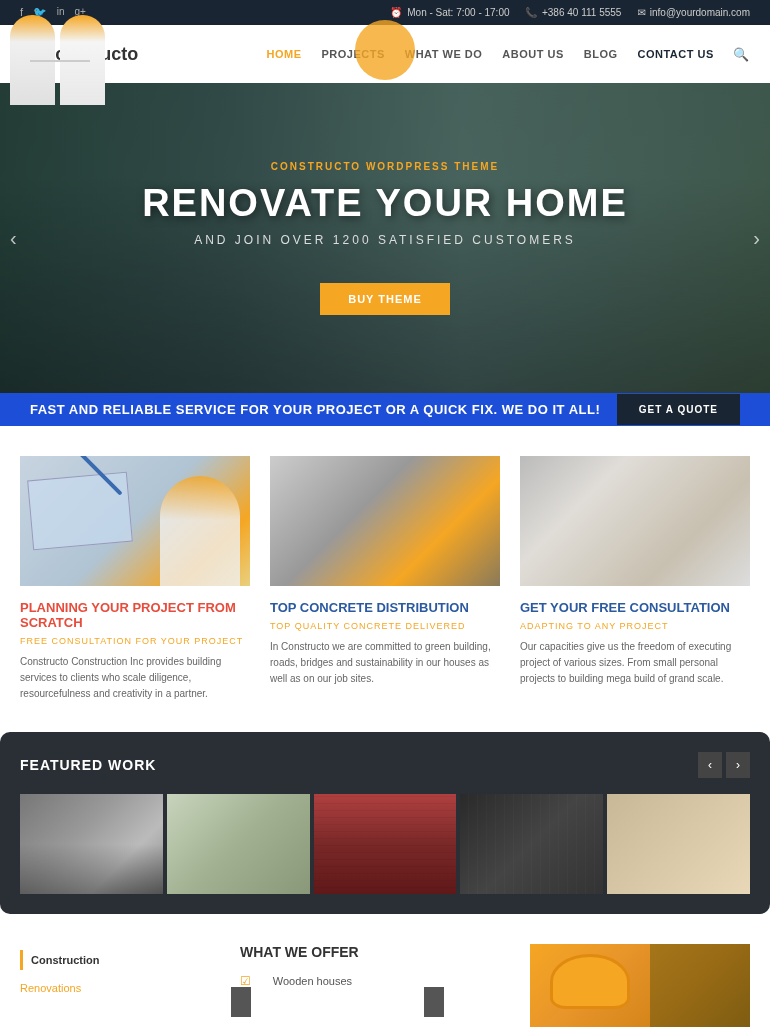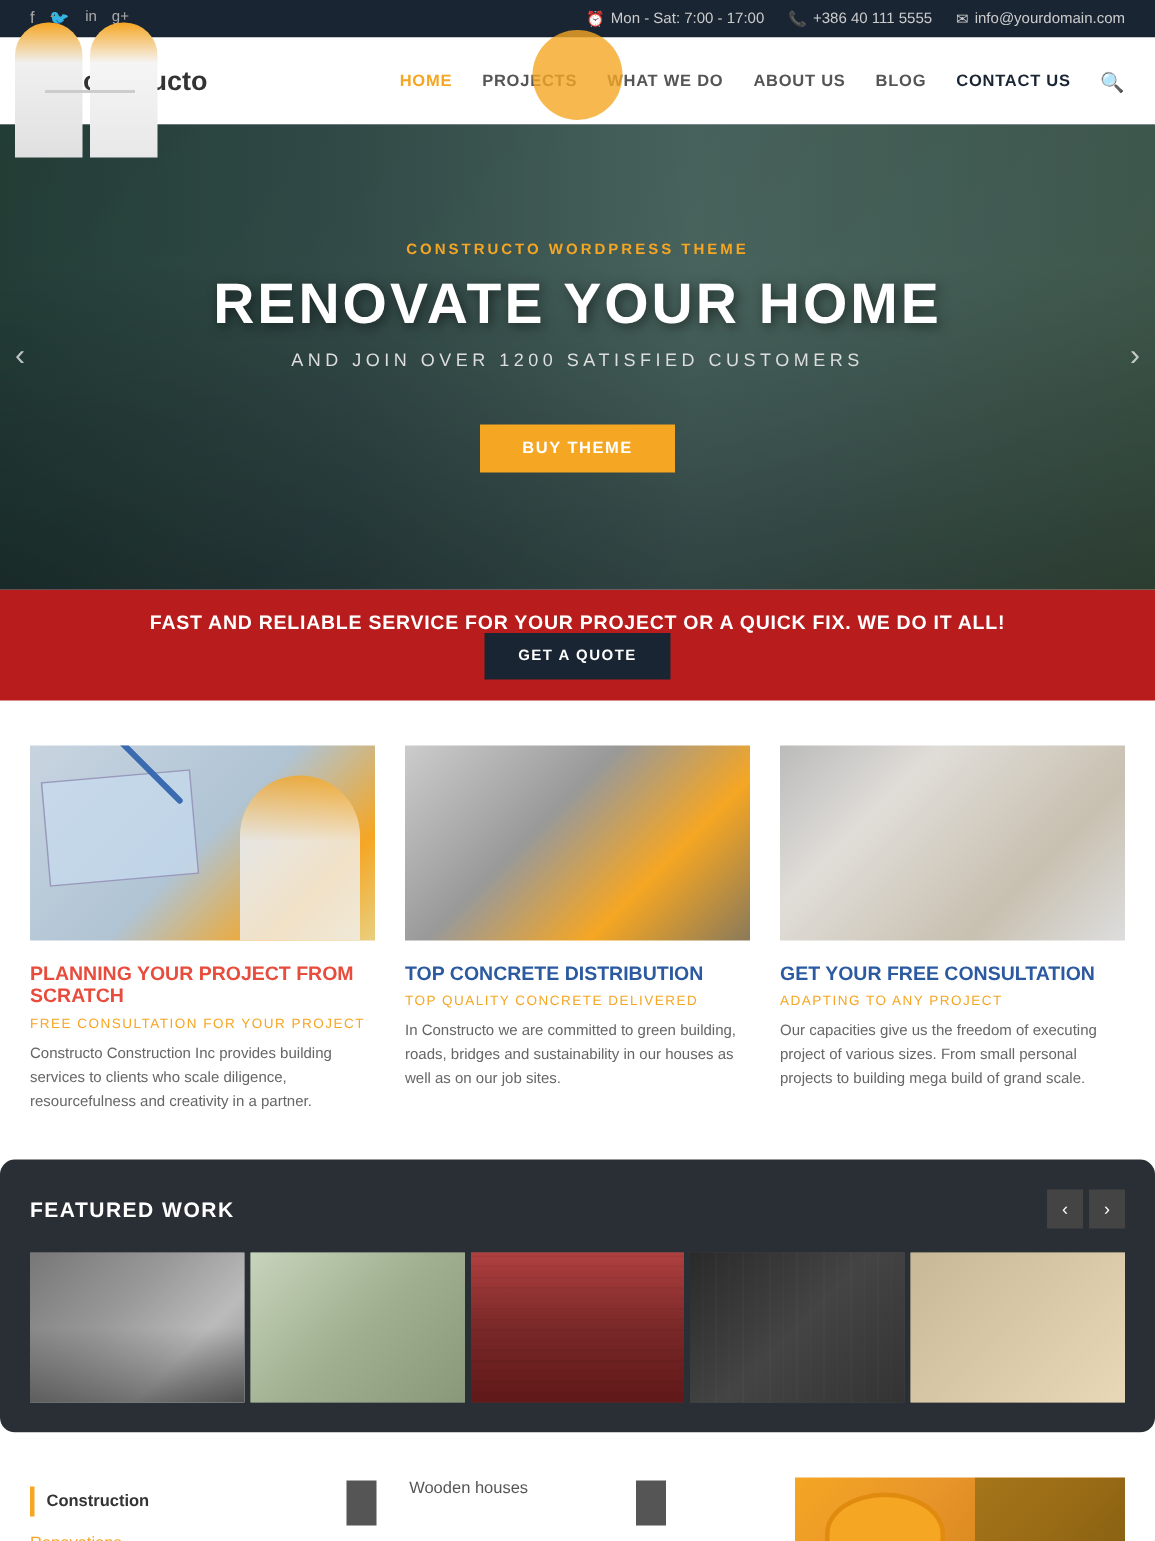--- a/index.html
+++ b/index.html
@@ -66,26 +66,25 @@
     .hero-sub { color: #f5a623; font-size: 10px; font-weight: 600; letter-spacing: 2px; text-transform: uppercase; margin-bottom: 10px; }
     .hero-title { color: #fff; font-size: 38px; font-weight: 900; text-transform: uppercase; letter-spacing: 2px; margin-bottom: 8px; text-shadow: 2px 2px 8px rgba(0,0,0,0.5); }
     .hero-desc { color: #ddd; font-size: 12px; letter-spacing: 3px; text-transform: uppercase; margin-bottom: 36px; }
     .hero-btn { background: #f5a623; color: #fff; border: none; padding: 10px 28px; font-size: 11px; font-weight: 700; text-transform: uppercase; letter-spacing: 1px; cursor: pointer; }
     .hero-arrow { position: absolute; top: 50%; transform: translateY(-50%); color: #fff; font-size: 20px; cursor: pointer; z-index: 3; opacity: 0.7; }
     .hero-arrow-left { left: 10px; }
     .hero-arrow-right { right: 10px; }
 
     
     .banner {
-      background: #b91c1c;
-      padding: 14px 30px;
+      background: #1d4ed8;
+      padding: 1px 30px;
       display: flex;
       justify-content: space-between;
       align-items: center;
-      flex-direction: column;
     }
     .banner-text { color: #fff; font-size: 13px; font-weight: 700; text-transform: uppercase; letter-spacing: 0.5px; }
     .banner-btn { background: #1a2533; color: #fff; padding: 10px 22px; font-size: 10px; font-weight: 700; text-transform: uppercase; letter-spacing: 1px; cursor: pointer; border: none; white-space: nowrap; }
 
     
     .services { padding: 30px 20px; display: flex; gap: 20px; }
     .service-col { flex: 1; }
     .service-img {
       width: 100%;
       height: 130px;
@@ -295,20 +294,21 @@
     <div class="bottom-tab active">
       <div class="tab-indicator"></div>
       <span>Construction</span>
     </div>
     <div class="bottom-tab inactive">
       <span>Renovations</span>
     </div>
   </div>
 
   <div class="bottom-main">
+    <div class="bottom-main-title">WHAT WE OFFER</div>
     <div class="bottom-item">
       <span class="check">☑</span>
       <span>Wooden houses</span>
     </div>
 
   </div>
 
   <div class="bottom-right">
     <div class="helmet-img">
       <div class="helmet-circle"></div>

